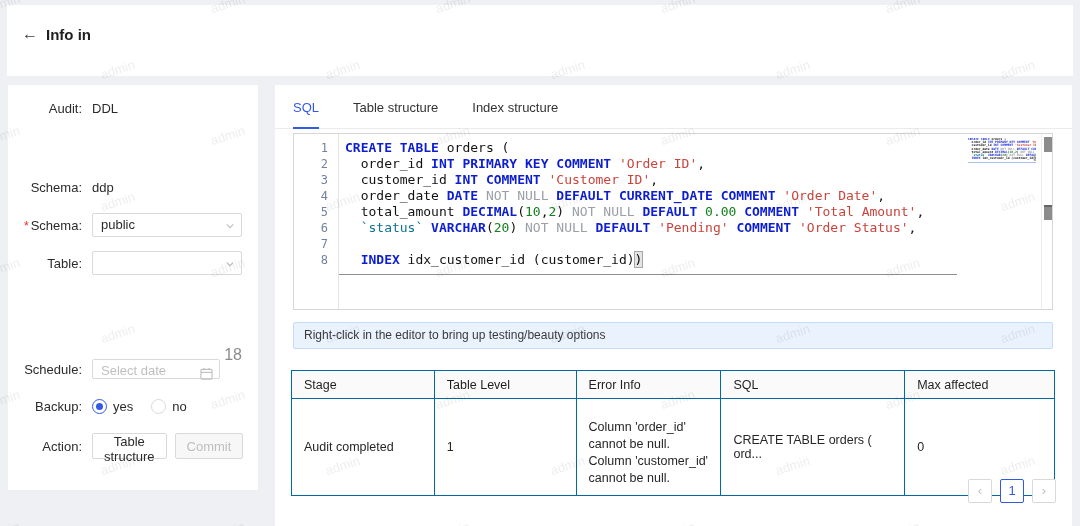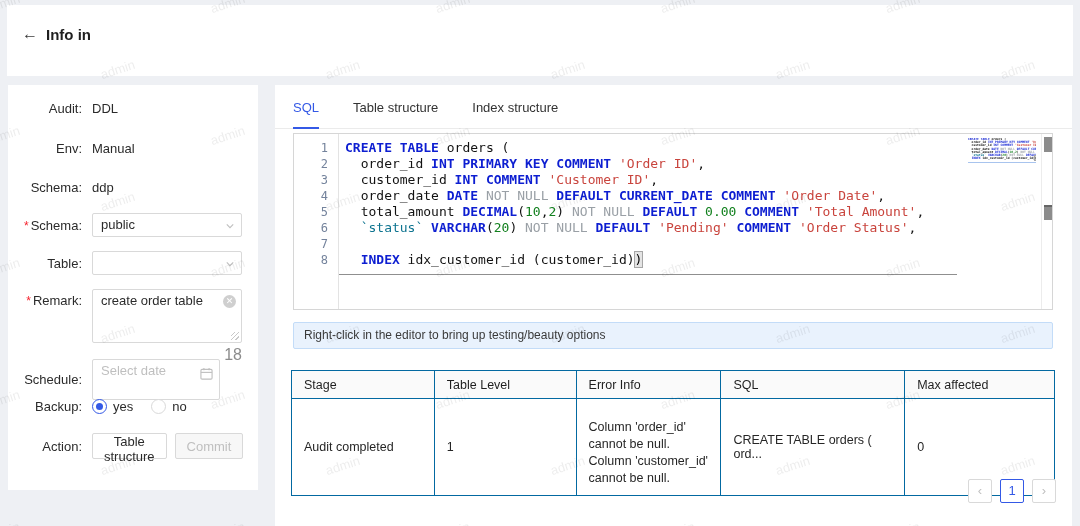--- a/index.html
+++ b/index.html
@@ -30,21 +30,21 @@
   .form-value { font-size:13px; color:#2b2b2b; }
   .ctl { border:1px solid #d9d9d9; border-radius:2px; background:#fff; position:relative; }
   .select { width:150px; height:24px; line-height:22px; padding:0 20px 0 8px; font-size:13px; color:#2b2b2b; cursor:pointer; }
   .select .chev { position:absolute; right:7px; top:8px; width:8px; height:8px; }
   .chev svg { display:block; }
   .textarea { width:150px; height:54px; padding:3px 8px; font-size:13px; color:#2b2b2b; resize:none; }
   .clear-ic { position:absolute; right:5px; top:5px; width:13px; height:13px; border-radius:50%; background:#cfcfcf; color:#fff; font-size:9px; line-height:13px; text-align:center; cursor:pointer; }
   .resize-grip { position:absolute; right:2px; bottom:2px; width:8px; height:8px;
     background:repeating-linear-gradient(-45deg, transparent 0 2px, #c9c9c9 2px 3px); }
   .char-count { position:absolute; right:16px; top:261px; font-size:16px; color:#8c8c8c; }
-  .dateinput { width:128px; height:41px; line-height:22px; padding:0 24px 0 8px; font-size:13px; color:#bfbfbf; cursor:pointer; }
+  .dateinput { width:128px; height:20px; line-height:22px; padding:0 24px 0 8px; font-size:13px; color:#bfbfbf; cursor:pointer; }
   .cal-ic { position:absolute; right:6px; top:5px; }
   .radio-group { display:flex; align-items:center; gap:18px; }
   .radio-opt { display:flex; align-items:center; gap:6px; cursor:pointer; font-size:13px; color:#2b2b2b; }
   .radio-circle { width:15px; height:15px; border-radius:50%; border:1px solid #d9d9d9; background:#fff; position:relative; flex:none; }
   .radio-opt.sel .radio-circle { border:1.5px solid var(--accent); }
   .radio-opt.sel .radio-circle::after { content:""; position:absolute; left:3px; top:3px; width:7px; height:7px; border-radius:50%; background:var(--accent); }
   .btn { height:26px; padding:0 11px; border:1px solid #d9d9d9; border-radius:2px; background:#fff; font-size:13px; color:#2b2b2b; cursor:pointer; font-family:inherit; }
   .btn.disabled { color:#bfbfbf; background:#f7f7f7; cursor:not-allowed; }
   .btn-row { display:flex; gap:8px; }
 
@@ -152,24 +152,20 @@
     </div>
   </div>
 
   <div class="card left-panel">
 
     <div class="form-row" style="top:16px">
       <span class="form-label">Audit:</span>
       <span class="form-value">DDL</span>
     </div>
 
-    <div class="form-row" style="top:56px">
-      <span class="form-label">Env:</span>
-      <span class="form-value">Manual</span>
-    </div>
 
     <div class="form-row" style="top:95px">
       <span class="form-label">Schema:</span>
       <span class="form-value">ddp</span>
     </div>
 
     <div class="form-row" style="top:166px">
       <span class="form-label">Table:</span>
       <div class="ctl select">
         <span></span>
@@ -186,28 +182,20 @@
       <div class="ctl select">
         <span>public</span>
         <span class="chev">
             <svg width="8" height="8" viewBox="0 0 10 10">
               <path d="M1 3 L5 7 L9 3" fill="none" stroke="#bfbfbf" stroke-width="1.4"></path>
             </svg>
           </span>
       </div>
     </div>
 
-    <div class="form-row" style="top:204px; align-items:flex-start;">
-      <span class="form-label" style="padding-top:4px"><span class="req">*</span><span>Remark:</span></span>
-      <div class="ctl textarea">
-        <span>create order table</span>
-        <span class="clear-ic">✕</span>
-        <span class="resize-grip"></span>
-      </div>
-    </div>
     <div class="char-count">18</div>
 
     <div class="form-row" style="top:274px">
       <span class="form-label">Schedule:</span>
       <div class="ctl dateinput">
         <span>Select date</span>
         <span class="cal-ic"><svg width="13" height="13" viewBox="0 0 14 14">
               <rect x="1" y="2.5" width="12" height="10.5" rx="1.2" fill="none" stroke="#bfbfbf" stroke-width="1.2"></rect>
               <line x1="1" y1="5.8" x2="13" y2="5.8" stroke="#bfbfbf" stroke-width="1.2"></line>
               <line x1="4.2" y1="1" x2="4.2" y2="3.5" stroke="#bfbfbf" stroke-width="1.2"></line>

